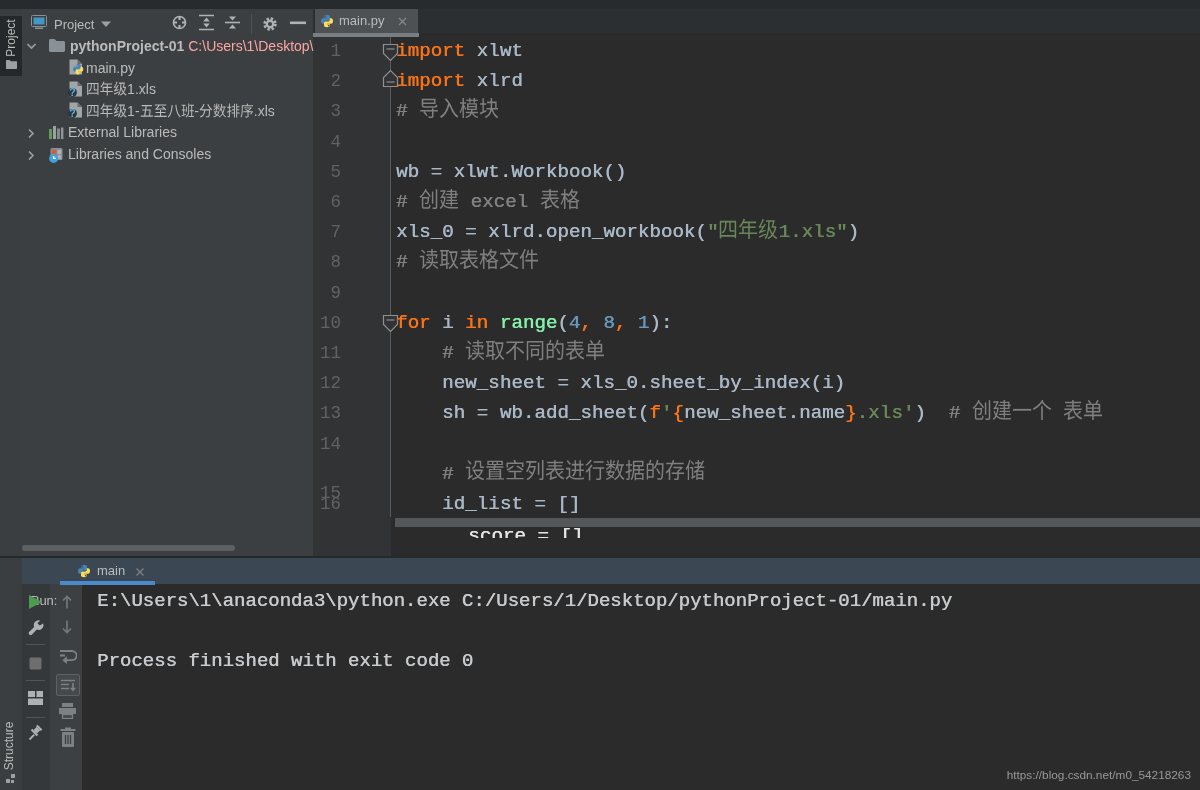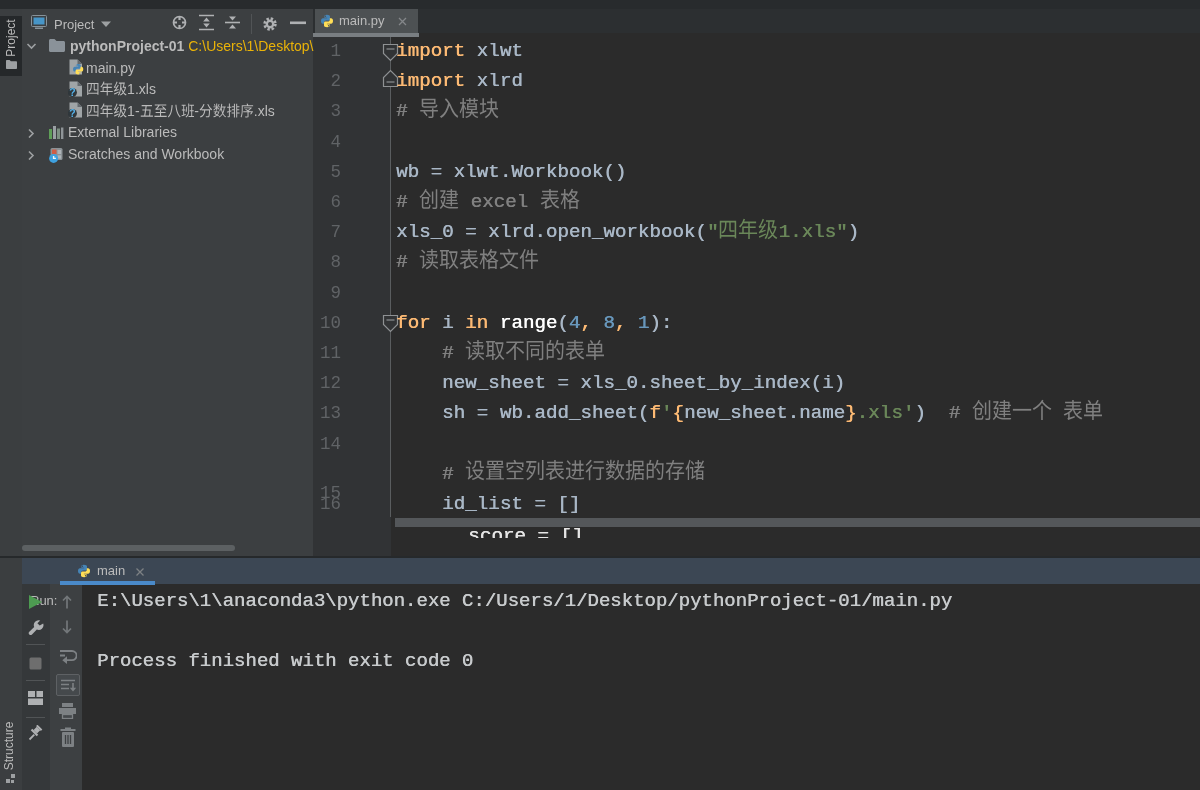--- a/index.html
+++ b/index.html
@@ -2,21 +2,21 @@
 <html><head><meta charset="utf-8"><style>
 
 *{margin:0;padding:0;box-sizing:border-box}
 html,body{width:1200px;height:790px;overflow:hidden;background:#2b2b2b;font-family:"Liberation Sans",sans-serif}
 .ab{position:absolute}
 #stage{position:relative;width:1200px;height:790px}
 .L{position:absolute;left:396px;height:30px;line-height:30px;white-space:pre;
    font-family:"Liberation Mono",monospace;font-size:19.2px;color:#a9b7c6;letter-spacing:0;text-shadow:0.5px 0 0 currentColor}
 .num{position:absolute;left:300px;width:41px;height:30px;line-height:30px;text-align:right;
    font-family:"Liberation Mono",monospace;font-size:17.5px;color:#606366}
-.k{color:#fdba74}.c{color:#808080}.s{color:#6a8759}.n{color:#6897bb}.b{color:#ffffff}
+.k{color:#f97316}.c{color:#808080}.s{color:#6a8759}.n{color:#6897bb}.b{color:#86efac}
 .cj{display:inline-block}
 .fc{fill:#808080}.fs{fill:#6a8759}.ft{fill:#bbbbbb}
 .tree{position:absolute;font-size:14px;color:#bbbbbb;white-space:nowrap}
 
 </style></head><body>
 <div id="stage">
 <svg width="0" height="0" style="position:absolute">
 <defs>
         <path id="u56db" transform="matrix(1 0 0 -1 0 880)" d="M88 753H909V-39H832V681H164V-47H88ZM128 102H875V29H128ZM352 708H425Q424 600 416 515Q409 431 389 367Q369 303 329 256Q289 209 222 176Q218 186 210 197Q202 208 193 218Q184 229 176 235Q236 263 270 304Q305 344 322 401Q339 457 345 533Q350 609 352 708ZM565 694H636V365Q636 341 641 331Q646 321 661 321Q667 321 681 321Q694 321 710 321Q726 321 739 321Q753 321 759 321Q771 321 789 322Q806 324 816 326Q818 311 819 293Q820 275 822 262Q813 259 796 258Q778 257 761 257Q754 257 738 257Q722 257 705 257Q687 257 673 257Q658 257 652 257Q617 257 598 269Q579 280 572 304Q565 328 565 367Z"></path>
 <path id="u5e74" transform="matrix(1 0 0 -1 0 880)" d="M277 844 353 824Q325 751 288 681Q250 612 206 552Q162 493 115 448Q108 454 96 463Q85 473 72 482Q60 491 50 496Q98 538 141 592Q183 647 218 712Q253 776 277 844ZM262 719H907V647H225ZM213 493H884V422H288V186H213ZM48 223H954V151H48ZM512 681H589V-80H512Z"></path>
@@ -109,21 +109,21 @@
 <div class="ab" style="left:339px;top:9px;height:24px;line-height:24px;font-size:13px;color:#bbbbbb">main.py</div>
 <svg class="ab" style="left:398px;top:17px" width="9" height="9" viewBox="0 0 9 9">
       <path stroke="#84878a" stroke-width="1.3" d="M1 1l7 7M8 1L1 8"></path>
     </svg>
 <svg class="ab" style="left:26px;top:42px" width="11" height="8" viewBox="0 0 11 8">
       <path stroke="#9da0a2" stroke-width="1.6" fill="none" d="M1.5 2l4 4 4-4"></path>
     </svg>
 <svg class="ab" style="left:49px;top:39px" width="16" height="13" viewBox="0 0 16 13">
       <path fill="#8a9299" d="M0 1.5C0 .7.7 0 1.5 0h4l2 2h7c.8 0 1.5.7 1.5 1.5v8c0 .8-.7 1.5-1.5 1.5h-13C.7 13 0 12.3 0 11.5z"></path>
     </svg>
-<div class="tree" style="left:70px;top:36px;height:21.6px;line-height:21.6px"><b>pythonProject-01</b> <span style="color:#eab308">C:\Users\1\Desktop\</span></div>
+<div class="tree" style="left:70px;top:36px;height:21.6px;line-height:21.6px"><b>pythonProject-01</b> <span style="color:#fca5a5">C:\Users\1\Desktop\</span></div>
 <svg class="ab" style="left:68px;top:59px" width="16" height="16" viewBox="0 0 16 16">
       <path fill="#a0a5a7" d="M1.5 0.5h8l4.5 4.5v10.5h-12.5z"></path>
       <path fill="#646a6e" d="M9.5 0.5L14 5H9.5z"></path>
       <g transform="translate(4.2,4.2) scale(0.85)">
         <path fill="#4584b6" d="M6.9.8C5 .8 4.3 1.6 4.3 2.5v1.2h2.8v.5H3C1.7 4.2 1 5.4 1 7c0 1.6.7 2.7 2 2.7h1.2V8.2c0-1.1.9-1.8 1.9-1.8h2.4c.9 0 1.5-.7 1.5-1.5V2.5C10 1.5 8.8.8 6.9.8zM5.4 1.6a.7.7 0 1 1 0 1.4.7.7 0 0 1 0-1.4z"></path>
         <path fill="#ffde57" d="M7.1 13.2c1.9 0 2.6-.8 2.6-1.7v-1.2H6.9v-.5H11c1.3 0 2-1.2 2-2.8 0-1.6-.7-2.7-2-2.7H9.8v1.5c0 1.1-.9 1.8-1.9 1.8H5.5c-.9 0-1.5.7-1.5 1.5v2.4c0 1 1.2 1.7 3.1 1.7zm1.5-.8a.7.7 0 1 1 0-1.4.7.7 0 0 1 0 1.4z"></path>
       </g>
     </svg>
 <div class="tree" style="left:86px;top:58px;height:21.6px;line-height:21.6px">main.py</div>
 <svg class="ab" style="left:68px;top:81px" width="16" height="16" viewBox="0 0 16 16">
@@ -172,21 +172,21 @@
       <path stroke="#9da0a2" stroke-width="1.6" fill="none" d="M2 1.5l4 4-4 4"></path>
     </svg>
 <svg class="ab" style="left:48px;top:147px" width="16" height="16" viewBox="0 0 16 16">
       <rect x="2.5" y="1" width="12" height="12" rx="1.5" fill="#8b9296"></rect>
       <path fill="#cf5d45" d="M4 2.5h4.5v4.5H4z"></path>
       <rect x="9.5" y="3" width="3.6" height="4" fill="#aeb4b8"></rect>
       <rect x="9.5" y="8.3" width="3.6" height="3.4" fill="#aeb4b8"></rect>
       <circle cx="5.6" cy="11.4" r="4.5" fill="#3ea1e0"></circle>
       <path stroke="#f2f6f8" stroke-width="1.4" fill="none" d="M5.6 8.9v2.5h2.3"></path>
     </svg>
-<div class="tree" style="left:68px;top:144px;height:21.6px;line-height:21.6px">Scratches and Workbook</div>
+<div class="tree" style="left:68px;top:144px;height:21.6px;line-height:21.6px">Libraries and Consoles</div>
 <div class="ab" style="left:22px;top:545px;width:213px;height:6px;border-radius:3px;background:#5c6062"></div>
 <svg class="ab" style="left:382px;top:43px" width="17" height="19" viewBox="0 0 17 19">
       <path fill="#313335" stroke="#8e9193" stroke-width="1.2" d="M1.5 1.5h14v9l-7 7-7-7z"></path>
       <path stroke="#8e9193" stroke-width="1.2" d="M4.5 6h8"></path>
     </svg>
 <svg class="ab" style="left:382px;top:69px" width="17" height="19" viewBox="0 0 17 19">
       <path fill="#313335" stroke="#8e9193" stroke-width="1.2" d="M1.5 17.5h14v-9l-7-7-7 7z"></path>
       <path stroke="#8e9193" stroke-width="1.2" d="M4.5 13h8"></path>
     </svg>
 <svg class="ab" style="left:382px;top:314px" width="17" height="19" viewBox="0 0 17 19">
@@ -344,12 +344,13 @@
       <rect x="4.5" y="12.5" width="10" height="4" fill="#45494c" stroke="#7d8184" stroke-width="1.3"></rect>
     </svg>
 <svg class="ab" style="left:60px;top:727px" width="16" height="21" viewBox="0 0 16 21">
       <rect x="2" y="5" width="12" height="15" rx="1" fill="#7d8184"></rect>
       <rect x="0.5" y="2" width="15" height="2" fill="#7d8184"></rect>
       <rect x="5" y="0.5" width="6" height="2" fill="#7d8184"></rect>
       <path stroke="#3d4042" stroke-width="1.3" d="M5.5 8v9M8 8v9M10.5 8v9"></path>
     </svg>
 <div class="L" style="left:97px;top:586px;font-size:19px;color:#c7cacc">E:\Users\1\anaconda3\python.exe C:/Users/1/Desktop/pythonProject-01/main.py</div>
 <div class="L" style="left:97px;top:646px;font-size:19px;color:#c7cacc">Process finished with exit code 0</div>
+<div class="ab" style="left:891px;top:768px;width:300px;text-align:right;font-size:11.8px;color:#989898">https://blog.csdn.net/m0_54218263</div>
 </div>
 </body></html>

